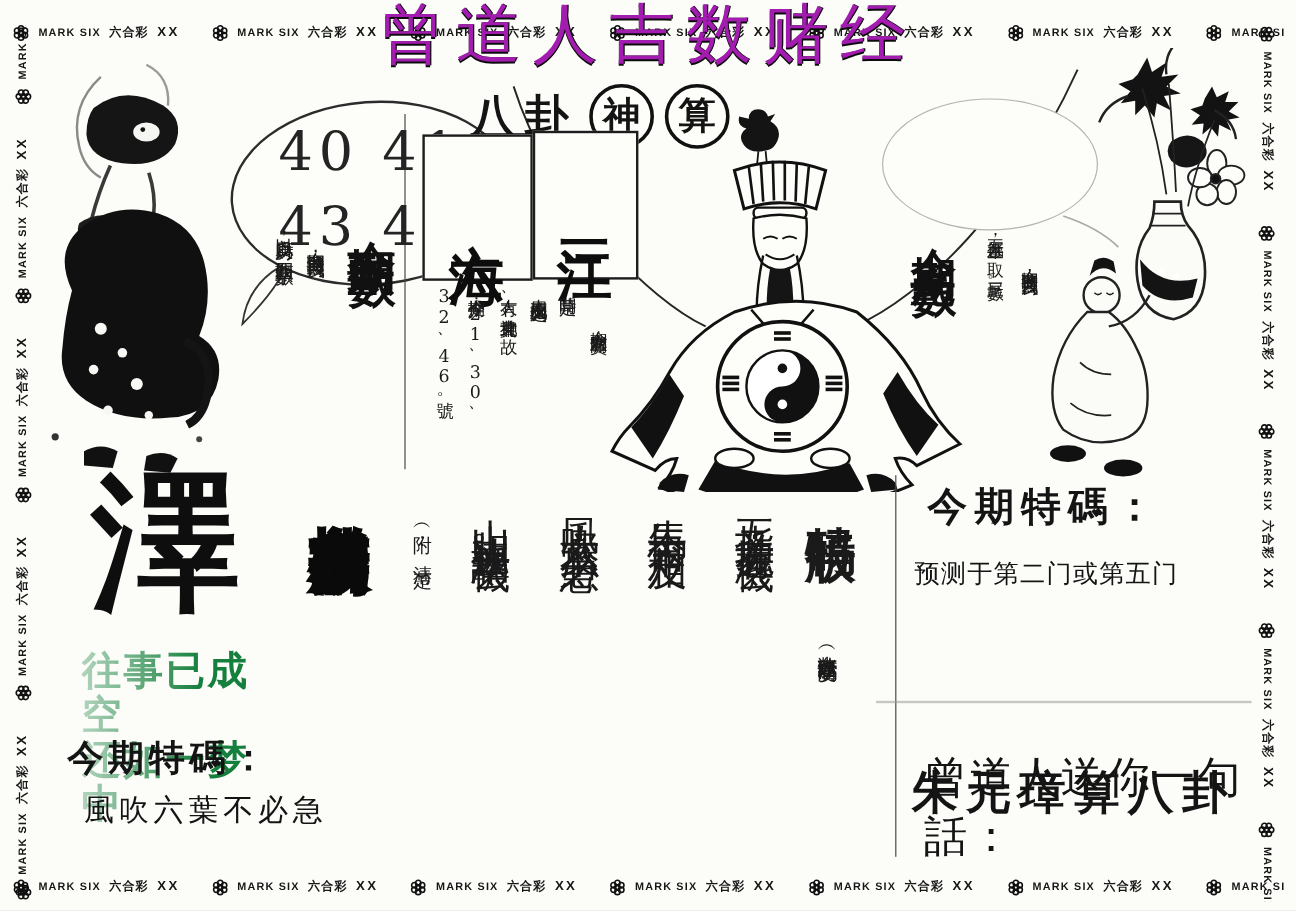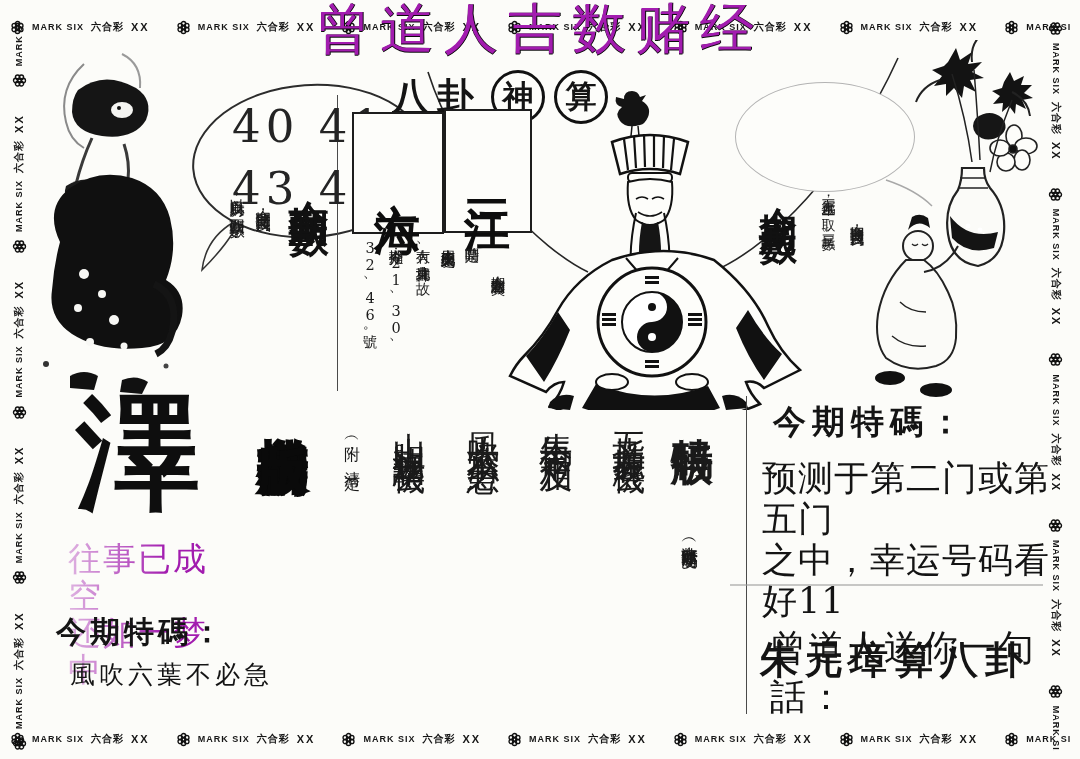--- a/index.html
+++ b/index.html
@@ -33,37 +33,37 @@
   .charbox .bx{writing-mode:vertical-rl;text-orientation:upright;font-size:46px;font-weight:900;letter-spacing:7px;
                font-family:"DejaVu Sans",sans-serif;color:#0d0d0d;}
   
   .bagua-header{position:absolute;left:392px;top:70px;display:flex;align-items:center;gap:9px;z-index:3;}
   .bagua-header .plain{font-size:37px;font-weight:800;letter-spacing:8px;font-family:"DejaVu Serif",serif;text-decoration:underline;}
   .bagua-header .circled{width:48px;height:48px;border:3px solid #111;border-radius:50%;display:flex;align-items:center;
                justify-content:center;font-size:31px;font-weight:800;font-family:"DejaVu Serif",serif;background:#fdfdfa;}
   
   .big-char{position:absolute;left:76px;top:388px;font-size:124px;line-height:130px;font-weight:900;
             font-family:"DejaVu Serif",serif;color:#0e0e0e;z-index:3;}
-  .faded-block{position:absolute;left:68px;top:540px;width:170px;font-size:33px;line-height:37px;font-weight:400;
-            letter-spacing:2px;font-family:"DejaVu Sans",sans-serif;color:#a21caf;z-index:3;
+  .faded-block{position:absolute;left:68px;top:540px;width:170px;font-size:33px;line-height:37px;font-weight:700;
+            letter-spacing:2px;font-family:"DejaVu Sans",sans-serif;color:#15803d;z-index:3;
             -webkit-mask-image:linear-gradient(90deg,rgba(0,0,0,.32),#000 58%);
             mask-image:linear-gradient(90deg,rgba(0,0,0,.32),#000 58%);filter:blur(.3px);}
   .gift-intro{position:absolute;left:56px;top:612px;font-size:30px;font-weight:800;letter-spacing:4px;
             font-family:"DejaVu Serif",serif;z-index:3;}
   .gift-line{position:absolute;left:70px;top:658px;font-size:25px;letter-spacing:4px;font-family:"DejaVu Serif",serif;z-index:3;}
   
   .outline-v{position:absolute;left:250px;top:398px;writing-mode:vertical-rl;text-orientation:upright;
             font-size:49px;font-weight:900;letter-spacing:2px;color:#fff;
             -webkit-text-stroke:2.6px #0a0a0a;font-family:"DejaVu Sans",sans-serif;z-index:3;}
   
   .verse{font-size:33px;letter-spacing:5px;font-weight:500;}
   
   .sp-title{position:absolute;left:773px;top:400px;font-size:33px;font-weight:700;letter-spacing:6px;
             font-family:Liberation Mono, monospace;z-index:3;}
-  .sp-body{position:absolute;left:762px;top:458px;width:292px;font-size:35px;line-height:41px;letter-spacing:1px;
+  .sp-body{position:absolute;left:762px;top:458px;width:292px;font-size:21px;line-height:41px;letter-spacing:1px;
             font-family:"DejaVu Serif",serif;z-index:3;}
   .sp-gift-title{position:absolute;left:770px;top:592px;font-size:36px;font-weight:400;letter-spacing:2px;
             font-family:"DejaVu Serif",serif;z-index:3;margin-top:32px;}
   .sp-gift-text{position:absolute;left:760px;top:635px;font-size:38px;font-weight:600;letter-spacing:7px;
             font-family:"DejaVu Serif",serif;z-index:3;}
   .sp-code{position:absolute;left:828px;top:676px;font-size:33px;letter-spacing:4px;font-family:"DejaVu Serif",serif;z-index:3;}
   
   .vrule{position:absolute;width:1px;background:#4a4a4a;z-index:2;}
   .hrule{position:absolute;height:0;border-top:2px solid #9a9a9a;opacity:.55;z-index:2;}
   svg.illu{position:absolute;z-index:1;}
@@ -625,18 +625,17 @@
   <div class="vcol verse" style="left:386px;top:406px;">山山相連話玄機。</div>
   <div class="vcol verse" style="left:460px;top:406px;">風吹六葉不必急，</div>
   <div class="vcol verse" style="left:533px;top:406px;">牛馬今日不相及，</div>
   <div class="vcol verse" style="left:606px;top:406px;">五指并攏有玄機，</div>
   <div class="vcol" style="left:664px;top:404px;font-size:42px;font-weight:800;letter-spacing:4px;font-family:'DejaVu Sans',sans-serif;">特码版</div>
   <div class="vcol" style="left:678px;top:532px;font-size:16.5px;letter-spacing:1px;">（吉数赌经谨防变码）</div>
 
   <div class="sp-title">今期特碼：</div>
   <div class="sp-body">
     <div>预测于第二门或第五门</div>
-    <div>之中，幸运号码看好11</div>
   </div>
   <div class="sp-gift-title">曾道人送你一句話：</div>
   <div class="sp-gift-text">朱元璋算八卦</div>
 
 </div>
 
 </body></html>

